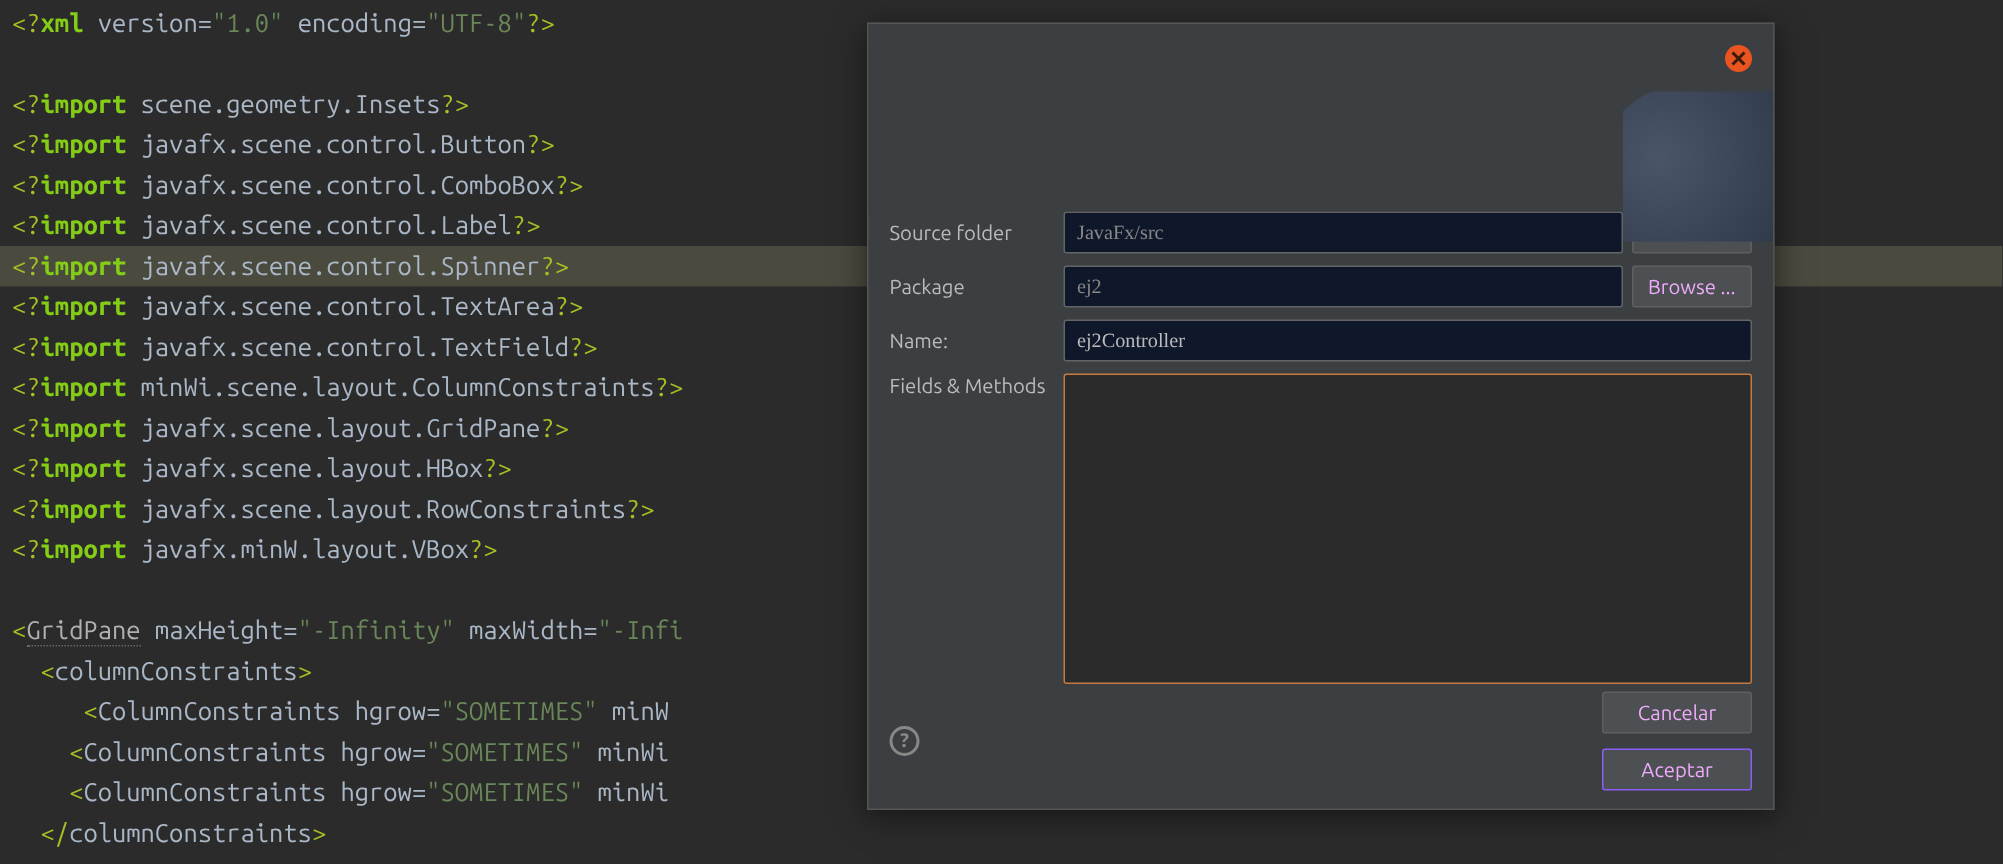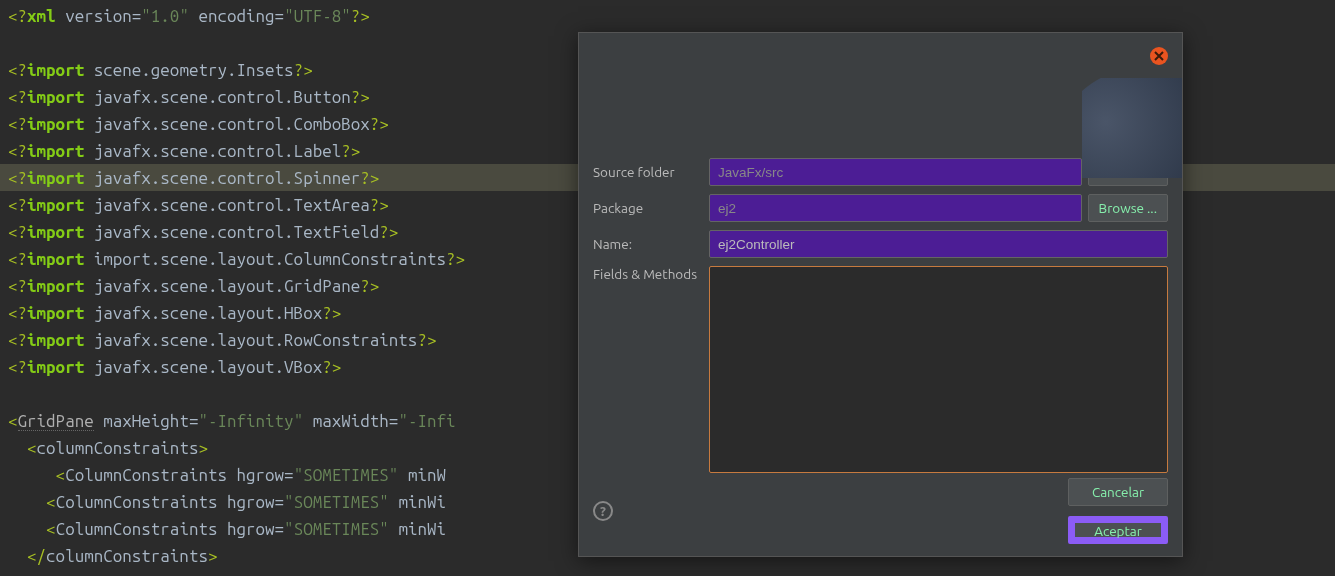--- a/index.html
+++ b/index.html
@@ -41,21 +41,21 @@
   }
   .t-keyword { color: #84cc16; font-weight: bold; }
   .t-string { color: #6a8759; }
   .t-attr { color: #a9b7c6; margin-top: 37px; }
   .t-angle { color: #a8c023; }
   .t-dotted { color: #b0b0b0; border-bottom: 1px dotted #666; }
 
   .dialog {
     position: absolute;
     left: 578px;
-    top: 32px;
+    top: 15px;
     width: 605px;
     height: 525px;
     background: #3c3f41;
     border: 1px solid #555;
     box-shadow: 0 4px 20px rgba(0,0,0,0.5);
   }
   .dialog-header {
     height: 125px;
     position: relative;
     background: #3c3f41;
@@ -107,25 +107,25 @@
   }
   .form-row.top-align { align-items: flex-start; }
   .form-label {
     width: 110px;
     flex-shrink: 0;
     color: #bbbbbb;
   }
   .form-input {
     flex: 1;
     height: 28px;
-    background: #4c1d95;
+    background: #0f172a;
     border: 1px solid #646464;
     color: #bbbbbb;
     padding: 0 8px;
-    font-family: Liberation Sans, sans-serif;
+    font-family: Liberation Serif, serif;
     font-size: 13.5px;
     border-radius: 2px;
   }
   .form-input.dimmed { color: #888; }
   .form-textarea {
     flex: 1;
     height: 207px;
     background: #2b2b2b;
     border: 1px solid #c67a3f;
     color: #bbbbbb;
@@ -133,21 +133,21 @@
     font-family: 'Ubuntu', sans-serif;
     font-size: 13.5px;
     border-radius: 2px;
     resize: none;
   }
   .btn {
     height: 28px;
     padding: 0 10px;
     background: #4c5052;
     border: 1px solid #5e6060;
-    color: #86efac;
+    color: #f0abfc;
     font-family: 'Ubuntu', sans-serif;
     font-size: 13.5px;
     cursor: pointer;
     border-radius: 2px;
   }
 
   .dialog-footer {
     position: absolute;
     bottom: 12px;
     left: 14px;
@@ -165,42 +165,42 @@
     display: flex;
     align-items: center;
     justify-content: center;
     color: #888;
     font-weight: bold;
     font-size: 13px;
     cursor: pointer;
   }
   .footer-buttons .btn { min-width: 100px; }
   .footer-buttons .btn.default-btn {
-    border: 7px solid #8b5cf6;
+    border: 1px solid #8b5cf6;
   }
 </style>
 </head>
 <body>
 
 <div class="editor">
   <div id="editor-lines">
       <div class="line"><span class="gutter"></span><span class="code"><span class="t-angle">&lt;?</span><span class="t-keyword">xml</span> <span class="t-attr">version=</span><span class="t-string">"1.0"</span> <span class="t-attr">encoding=</span><span class="t-string">"UTF-8"</span><span class="t-angle">?&gt;</span></span></div>
       <div class="line"><span class="gutter"></span><span class="code"></span></div>
       <div class="line"><span class="gutter"></span><span class="code"><span class="t-angle">&lt;?</span><span class="t-keyword">import</span> <span class="t-attr">scene.geometry.Insets</span><span class="t-angle">?&gt;</span></span></div>
       <div class="line"><span class="gutter"></span><span class="code"><span class="t-angle">&lt;?</span><span class="t-keyword">import</span> <span class="t-attr">javafx.scene.control.Button</span><span class="t-angle">?&gt;</span></span></div>
       <div class="line"><span class="gutter"></span><span class="code"><span class="t-angle">&lt;?</span><span class="t-keyword">import</span> <span class="t-attr">javafx.scene.control.ComboBox</span><span class="t-angle">?&gt;</span></span></div>
       <div class="line"><span class="gutter"></span><span class="code"><span class="t-angle">&lt;?</span><span class="t-keyword">import</span> <span class="t-attr">javafx.scene.control.Label</span><span class="t-angle">?&gt;</span></span></div>
       <div class="line highlighted-line"><span class="gutter"></span><span class="code"><span class="t-angle">&lt;?</span><span class="t-keyword">import</span> <span class="t-attr">javafx.scene.control.Spinner</span><span class="t-angle">?&gt;</span></span></div>
       <div class="line"><span class="gutter"></span><span class="code"><span class="t-angle">&lt;?</span><span class="t-keyword">import</span> <span class="t-attr">javafx.scene.control.TextArea</span><span class="t-angle">?&gt;</span></span></div>
       <div class="line"><span class="gutter"></span><span class="code"><span class="t-angle">&lt;?</span><span class="t-keyword">import</span> <span class="t-attr">javafx.scene.control.TextField</span><span class="t-angle">?&gt;</span></span></div>
-      <div class="line"><span class="gutter"></span><span class="code"><span class="t-angle">&lt;?</span><span class="t-keyword">import</span> <span class="t-attr">import.scene.layout.ColumnConstraints</span><span class="t-angle">?&gt;</span></span></div>
+      <div class="line"><span class="gutter"></span><span class="code"><span class="t-angle">&lt;?</span><span class="t-keyword">import</span> <span class="t-attr">minWi.scene.layout.ColumnConstraints</span><span class="t-angle">?&gt;</span></span></div>
       <div class="line"><span class="gutter"></span><span class="code"><span class="t-angle">&lt;?</span><span class="t-keyword">import</span> <span class="t-attr">javafx.scene.layout.GridPane</span><span class="t-angle">?&gt;</span></span></div>
       <div class="line"><span class="gutter"></span><span class="code"><span class="t-angle">&lt;?</span><span class="t-keyword">import</span> <span class="t-attr">javafx.scene.layout.HBox</span><span class="t-angle">?&gt;</span></span></div>
       <div class="line"><span class="gutter"></span><span class="code"><span class="t-angle">&lt;?</span><span class="t-keyword">import</span> <span class="t-attr">javafx.scene.layout.RowConstraints</span><span class="t-angle">?&gt;</span></span></div>
-      <div class="line"><span class="gutter"></span><span class="code"><span class="t-angle">&lt;?</span><span class="t-keyword">import</span> <span class="t-attr">javafx.scene.layout.VBox</span><span class="t-angle">?&gt;</span></span></div>
+      <div class="line"><span class="gutter"></span><span class="code"><span class="t-angle">&lt;?</span><span class="t-keyword">import</span> <span class="t-attr">javafx.minW.layout.VBox</span><span class="t-angle">?&gt;</span></span></div>
       <div class="line"><span class="gutter"></span><span class="code"></span></div>
       <div class="line"><span class="gutter"></span><span class="code"><span class="t-angle">&lt;</span><span class="t-dotted">GridPane</span> <span class="t-attr">maxHeight=</span><span class="t-string">"-Infinity"</span> <span class="t-attr">maxWidth=</span><span class="t-string">"-Infi</span>                                                            <span class="t-attr">refHeight=</span><span class="t-string">"49</span></span></div>
       <div class="line"><span class="gutter"></span><span class="code">  <span class="t-angle">&lt;</span><span class="t-attr">columnConstraints</span><span class="t-angle">&gt;</span></span></div>
       <div class="line"><span class="gutter"></span><span class="code">     <span class="t-angle">&lt;</span><span class="t-attr">ColumnConstraints hgrow=</span><span class="t-string">"SOMETIMES"</span> <span class="t-attr">minW</span></span></div>
       <div class="line"><span class="gutter"></span><span class="code">    <span class="t-angle">&lt;</span><span class="t-attr">ColumnConstraints hgrow=</span><span class="t-string">"SOMETIMES"</span> <span class="t-attr">minWi</span></span></div>
       <div class="line"><span class="gutter"></span><span class="code">    <span class="t-angle">&lt;</span><span class="t-attr">ColumnConstraints hgrow=</span><span class="t-string">"SOMETIMES"</span> <span class="t-attr">minWi</span></span></div>
       <div class="line"><span class="gutter"></span><span class="code">  <span class="t-angle">&lt;/</span><span class="t-attr">columnConstraints</span><span class="t-angle">&gt;</span></span></div>
     </div>
 </div>
 

